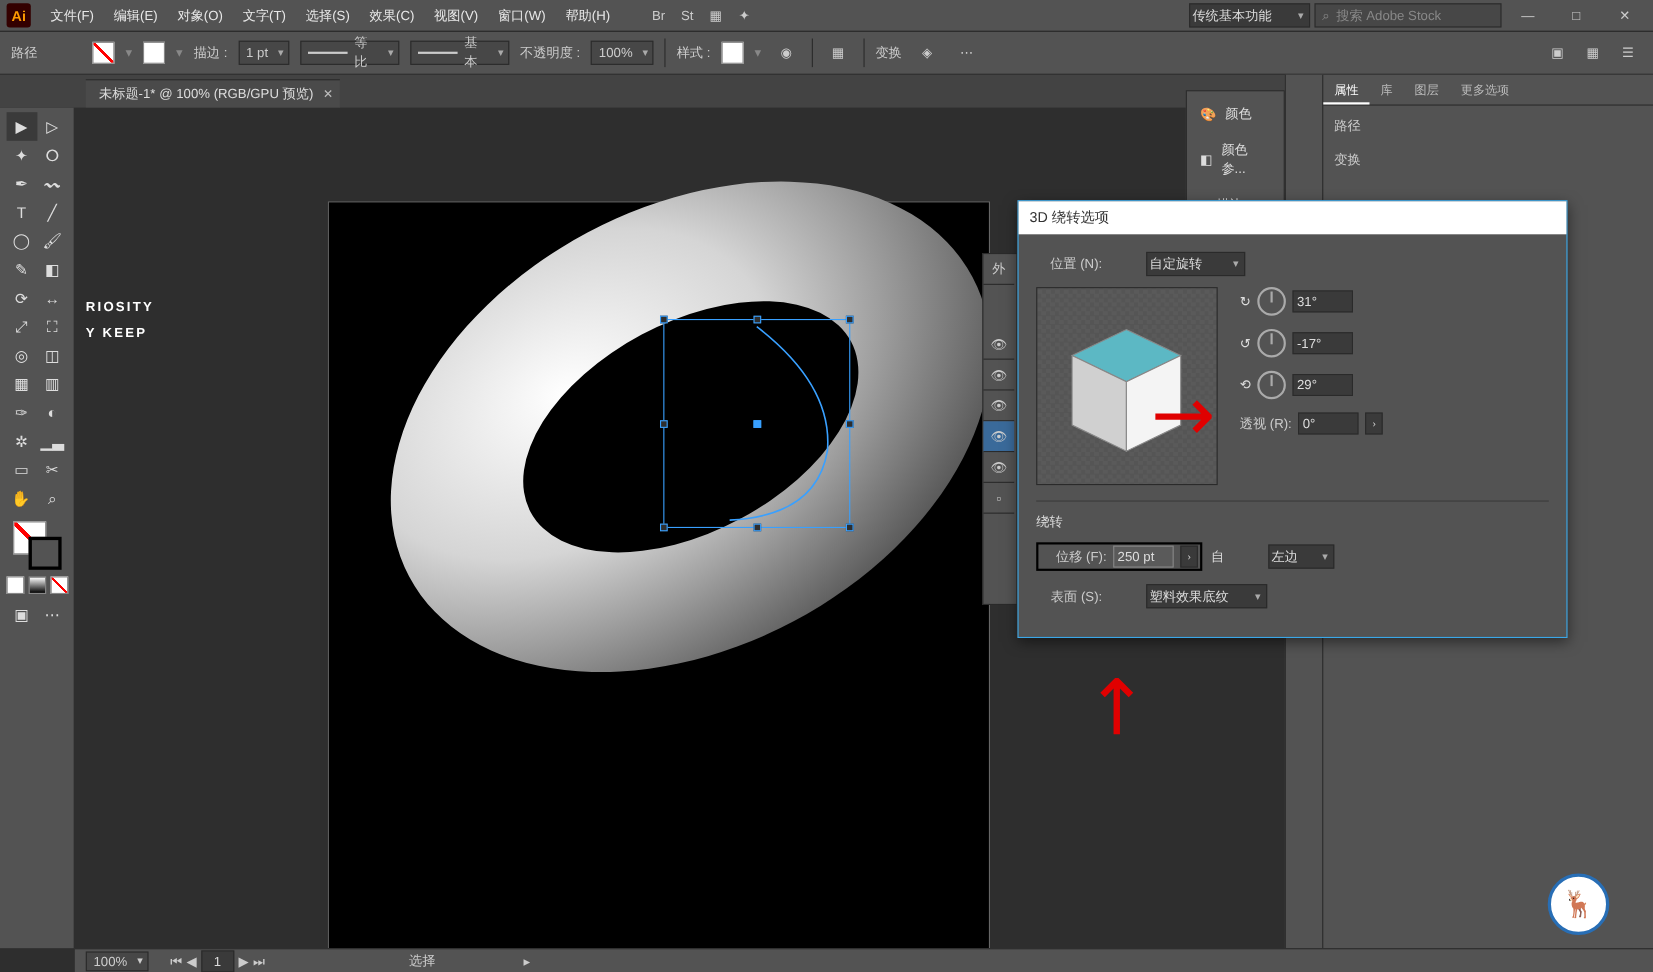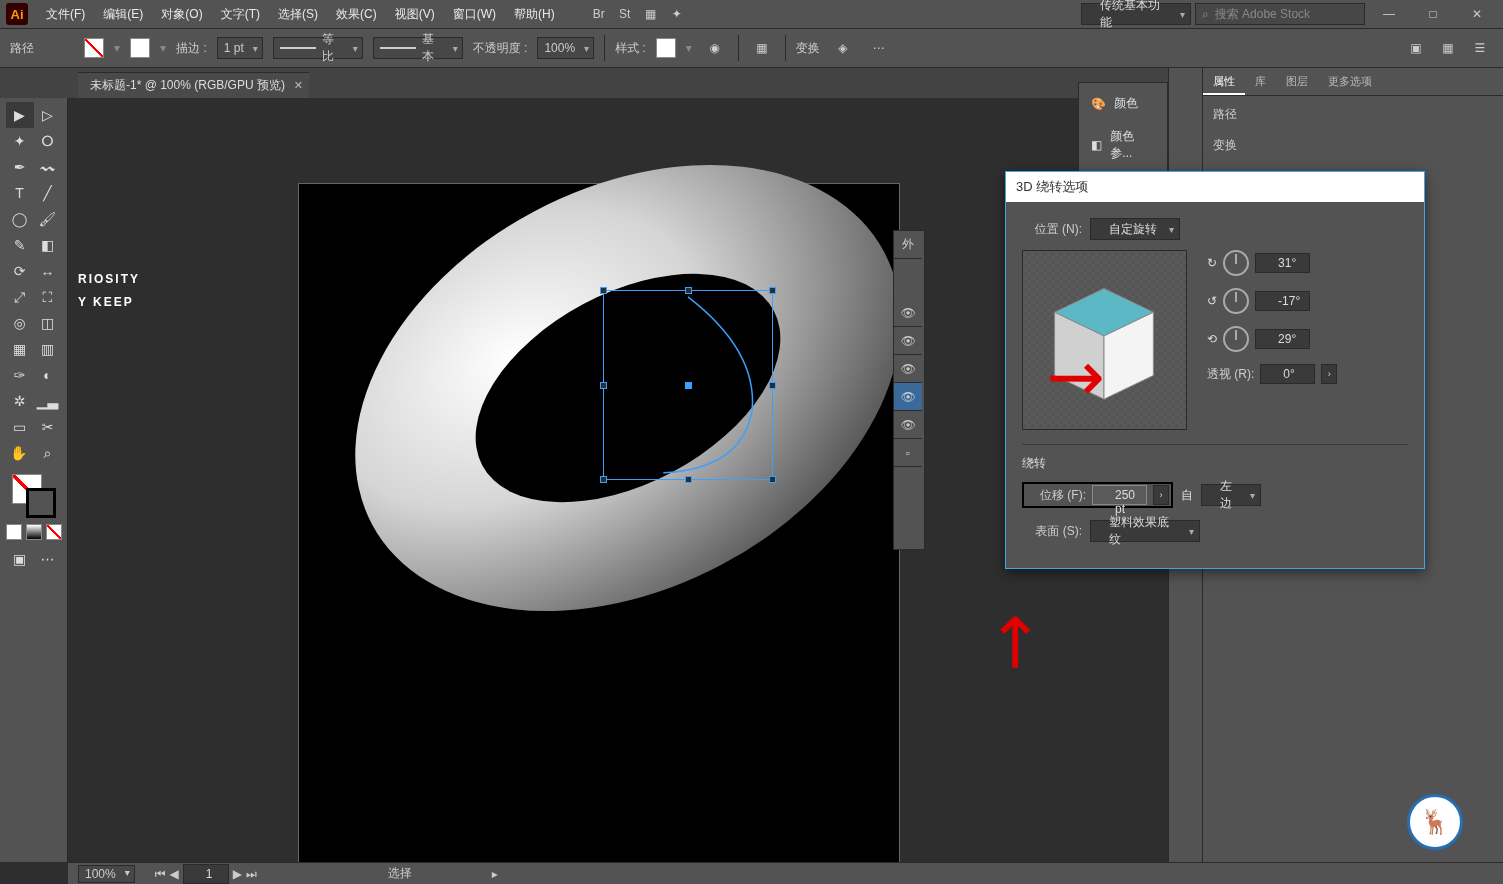--- a/index.html
+++ b/index.html
@@ -65,29 +65,29 @@
 .panel-tabs .pt { padding:6px 10px; font-size:11px; color:#bbb; }
 .panel-tabs .pt.active { color:#fff; border-bottom:2px solid #fff; }
 .panel-body { padding:10px; color:#ccc; }
 
 
 .status { position:absolute; left:68px; right:0; bottom:0; height:22px; background:#535353; border-top:1px solid #2a2a2a; display:flex; align-items:center; padding:0 10px; gap:20px; color:#ccc;}
 .status .zoom { background:#474747; border:1px solid #2a2a2a; padding:1px 18px 1px 6px; position:relative;}
 .status .zoom::after{content:"▾";position:absolute;right:4px;font-size:10px;}
 
 
-.dialog { position:absolute; right:78px; top:171px; width:420px; background:#535353; border:1px solid #3aa7e8; box-shadow:0 4px 12px rgba(0,0,0,0.5); }
+.dialog { position:absolute; right:78px; top:182px; width:500px; background:#535353; border:1px solid #3aa7e8; box-shadow:0 4px 12px rgba(0,0,0,0.5); }
 .dialog .dlg-title { background:#fff; color:#333; padding:6px 10px; font-size:13px; }
 .dialog .dlg-body { padding:16px; color:#ddd; }
 .dlg-row { display:flex; align-items:center; gap:8px; margin-bottom:10px; }
 .dlg-label { color:#ccc; min-width:60px; text-align:right;}
-.dlg-input { background:#3a3a3a; border:1px solid #2a2a2a; color:#ddd; padding:2px 22px; width:55px; height:20px; text-align:left;}
+.dlg-input { background:#3a3a3a; border:1px solid #2a2a2a; color:#ddd; padding:2px 3px; width:55px; height:20px; text-align:left;}
 .dlg-input.hl { background:#5a5a5a; border:1px solid #888; }
 .dlg-spinner { width:16px; height:20px; background:#3a3a3a; border:1px solid #2a2a2a; display:flex; align-items:center; justify-content:center; font-size:9px;}
-.dlg-select { background:#3a3a3a; border:1px solid #2a2a2a; color:#ddd; padding:2px 22px 2px 18px; position:relative; height:22px; display:flex; align-items:center;}
+.dlg-select { background:#3a3a3a; border:1px solid #2a2a2a; color:#ddd; padding:2px 22px 2px 2px; position:relative; height:22px; display:flex; align-items:center;margin-left:32px;}
 .dlg-select::after { content:"▾"; position:absolute; right:5px; font-size:10px; color:#aaa;}
 .cube-preview { width:165px; height:180px; background:repeating-conic-gradient(#5a5a5a 0% 25%, #555 0% 50%) 0/8px 8px; border:1px solid #2a2a2a; position:relative;}
 .rot-ctrl { display:flex; align-items:center; gap:6px; margin-bottom:12px;}
 .rot-dial { width:26px; height:26px; border:2px solid #aaa; border-radius:50%; position:relative;}
 .rot-dial::after{content:"";position:absolute;left:50%;top:2px;width:2px;height:10px;background:#aaa;transform-origin:bottom;transform:translateX(-50%);}
 .dlg-btn { background:transparent; border:1px solid #888; border-radius:12px; padding:4px 18px; color:#ddd; cursor:pointer;}
 .dlg-footer { display:flex; align-items:center; gap:10px; padding-top:12px; border-top:none;}
 .highlight-red { border:2px solid #000000; padding:1px 2px;}
 .red-arrow { position:absolute; font-size:70px; color:#e00000; transform:rotate(-45deg); }
 

